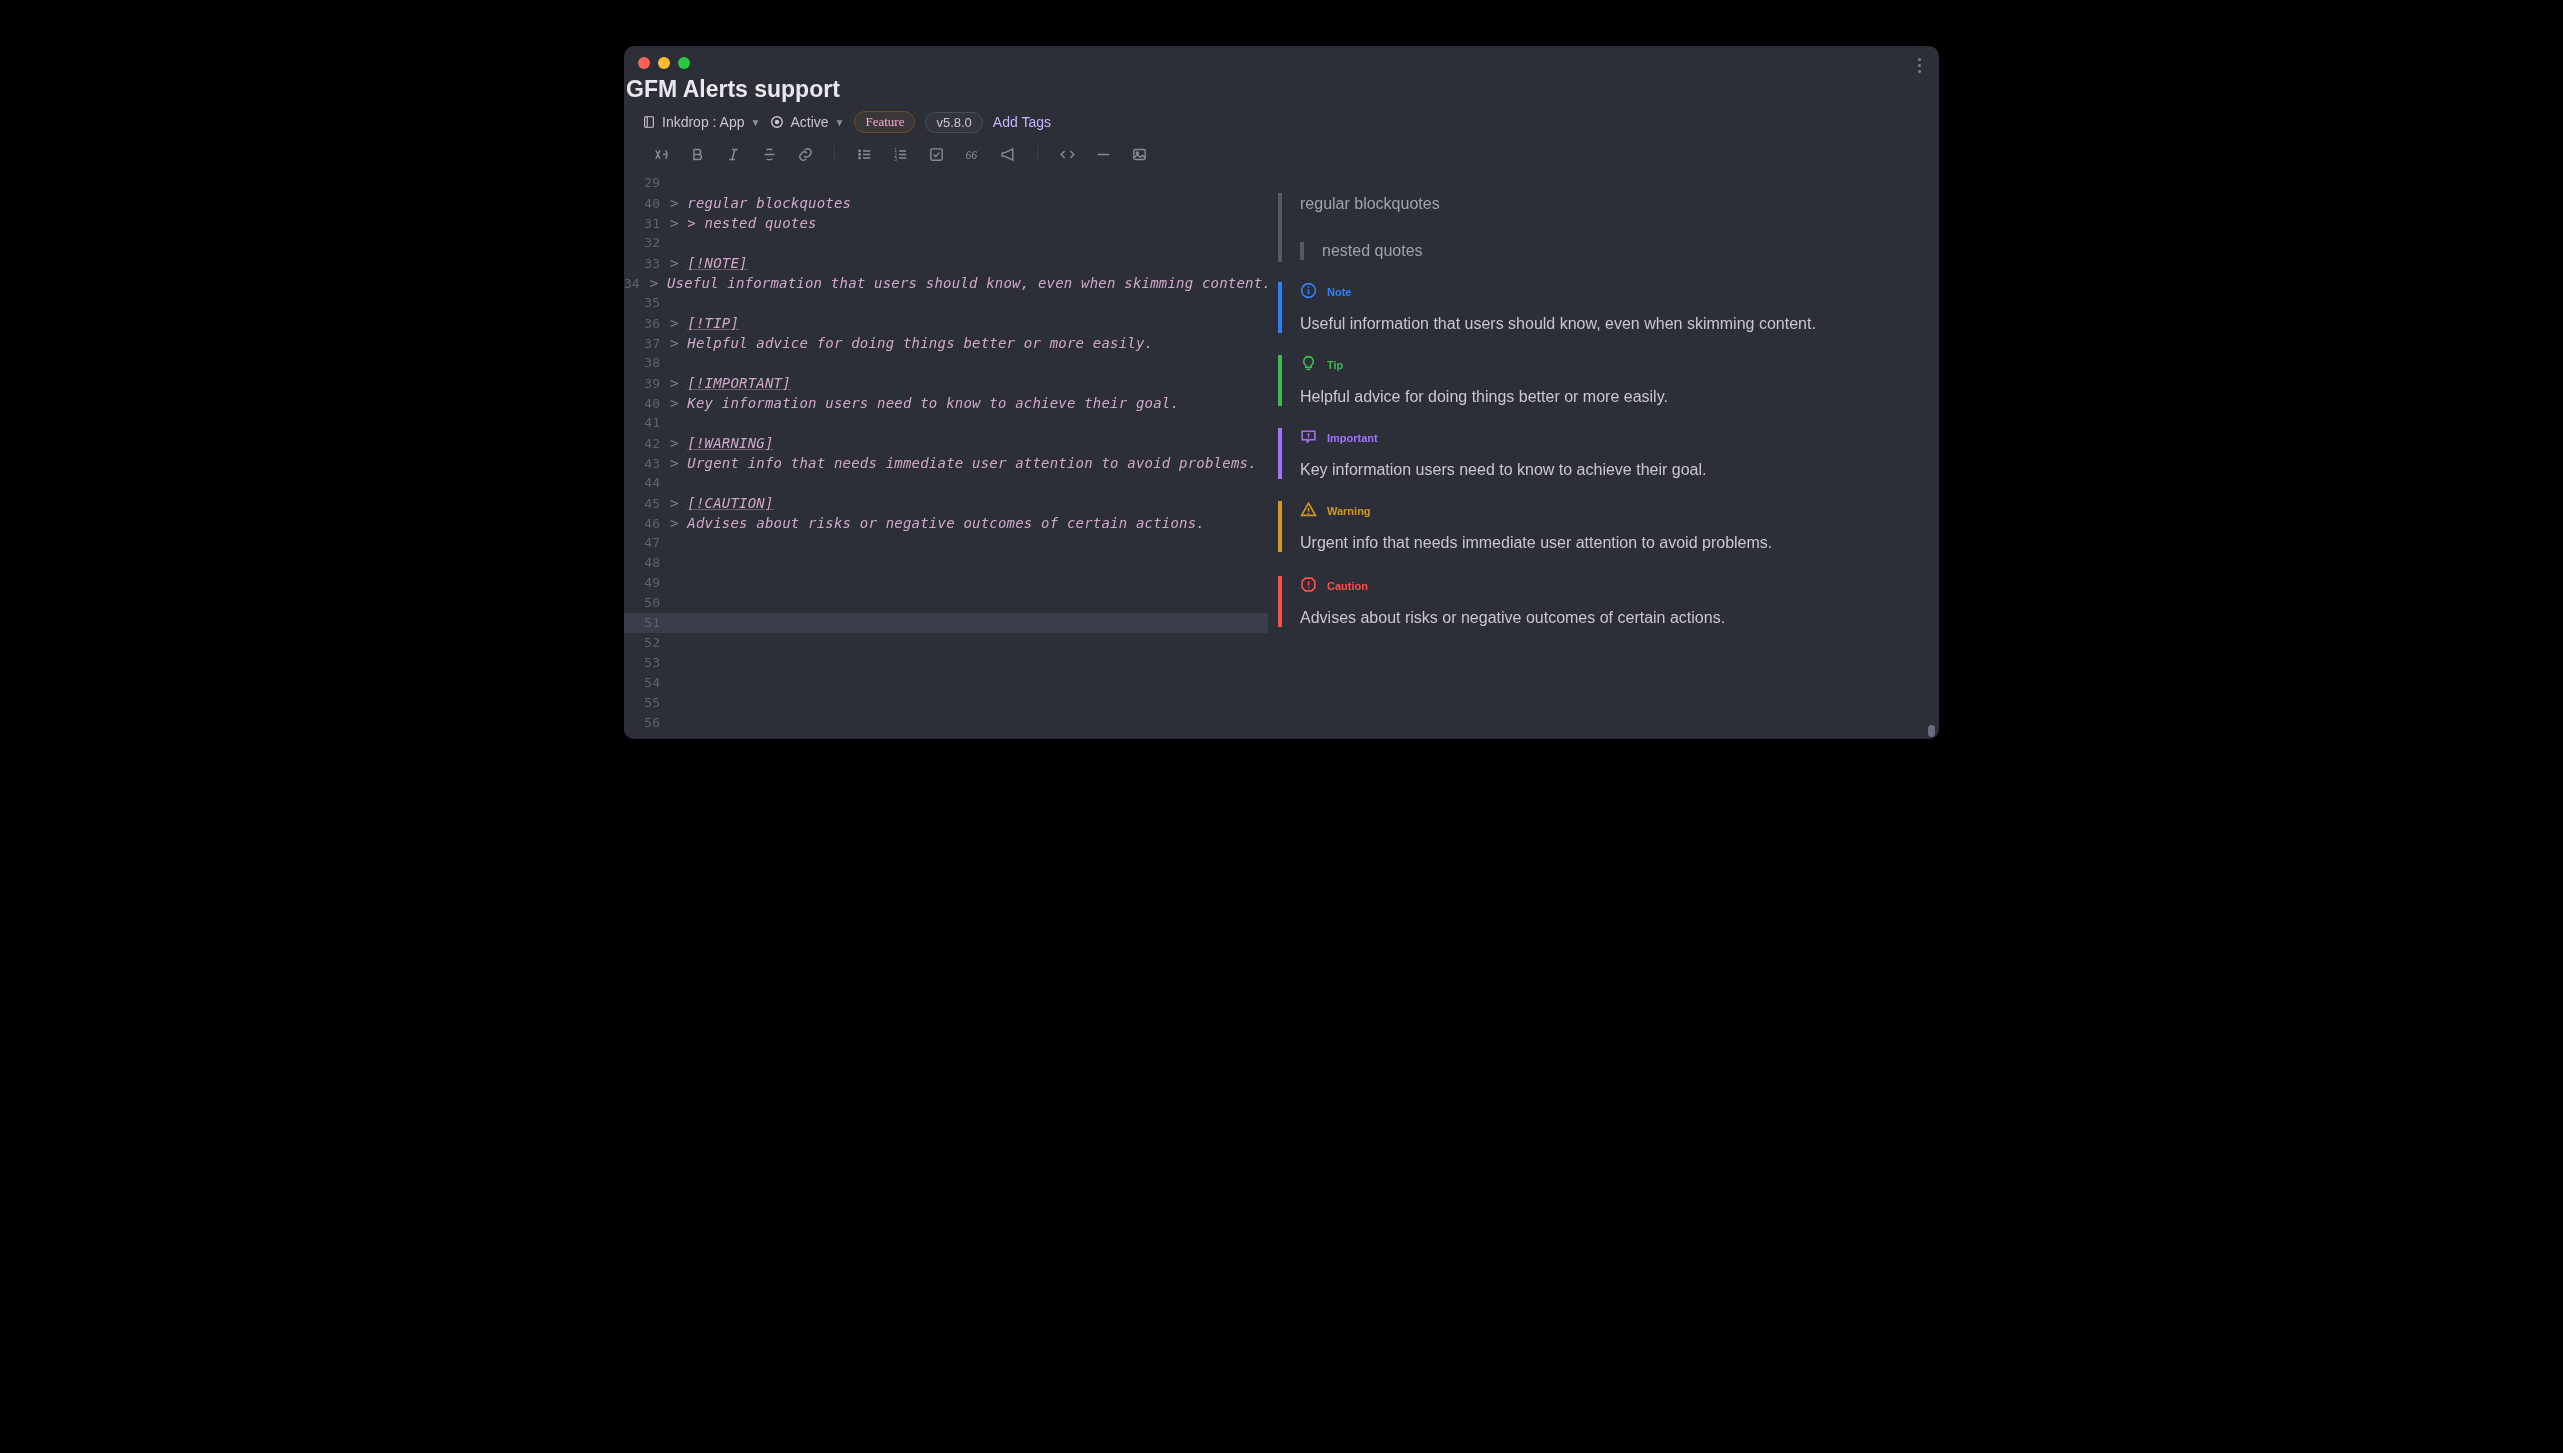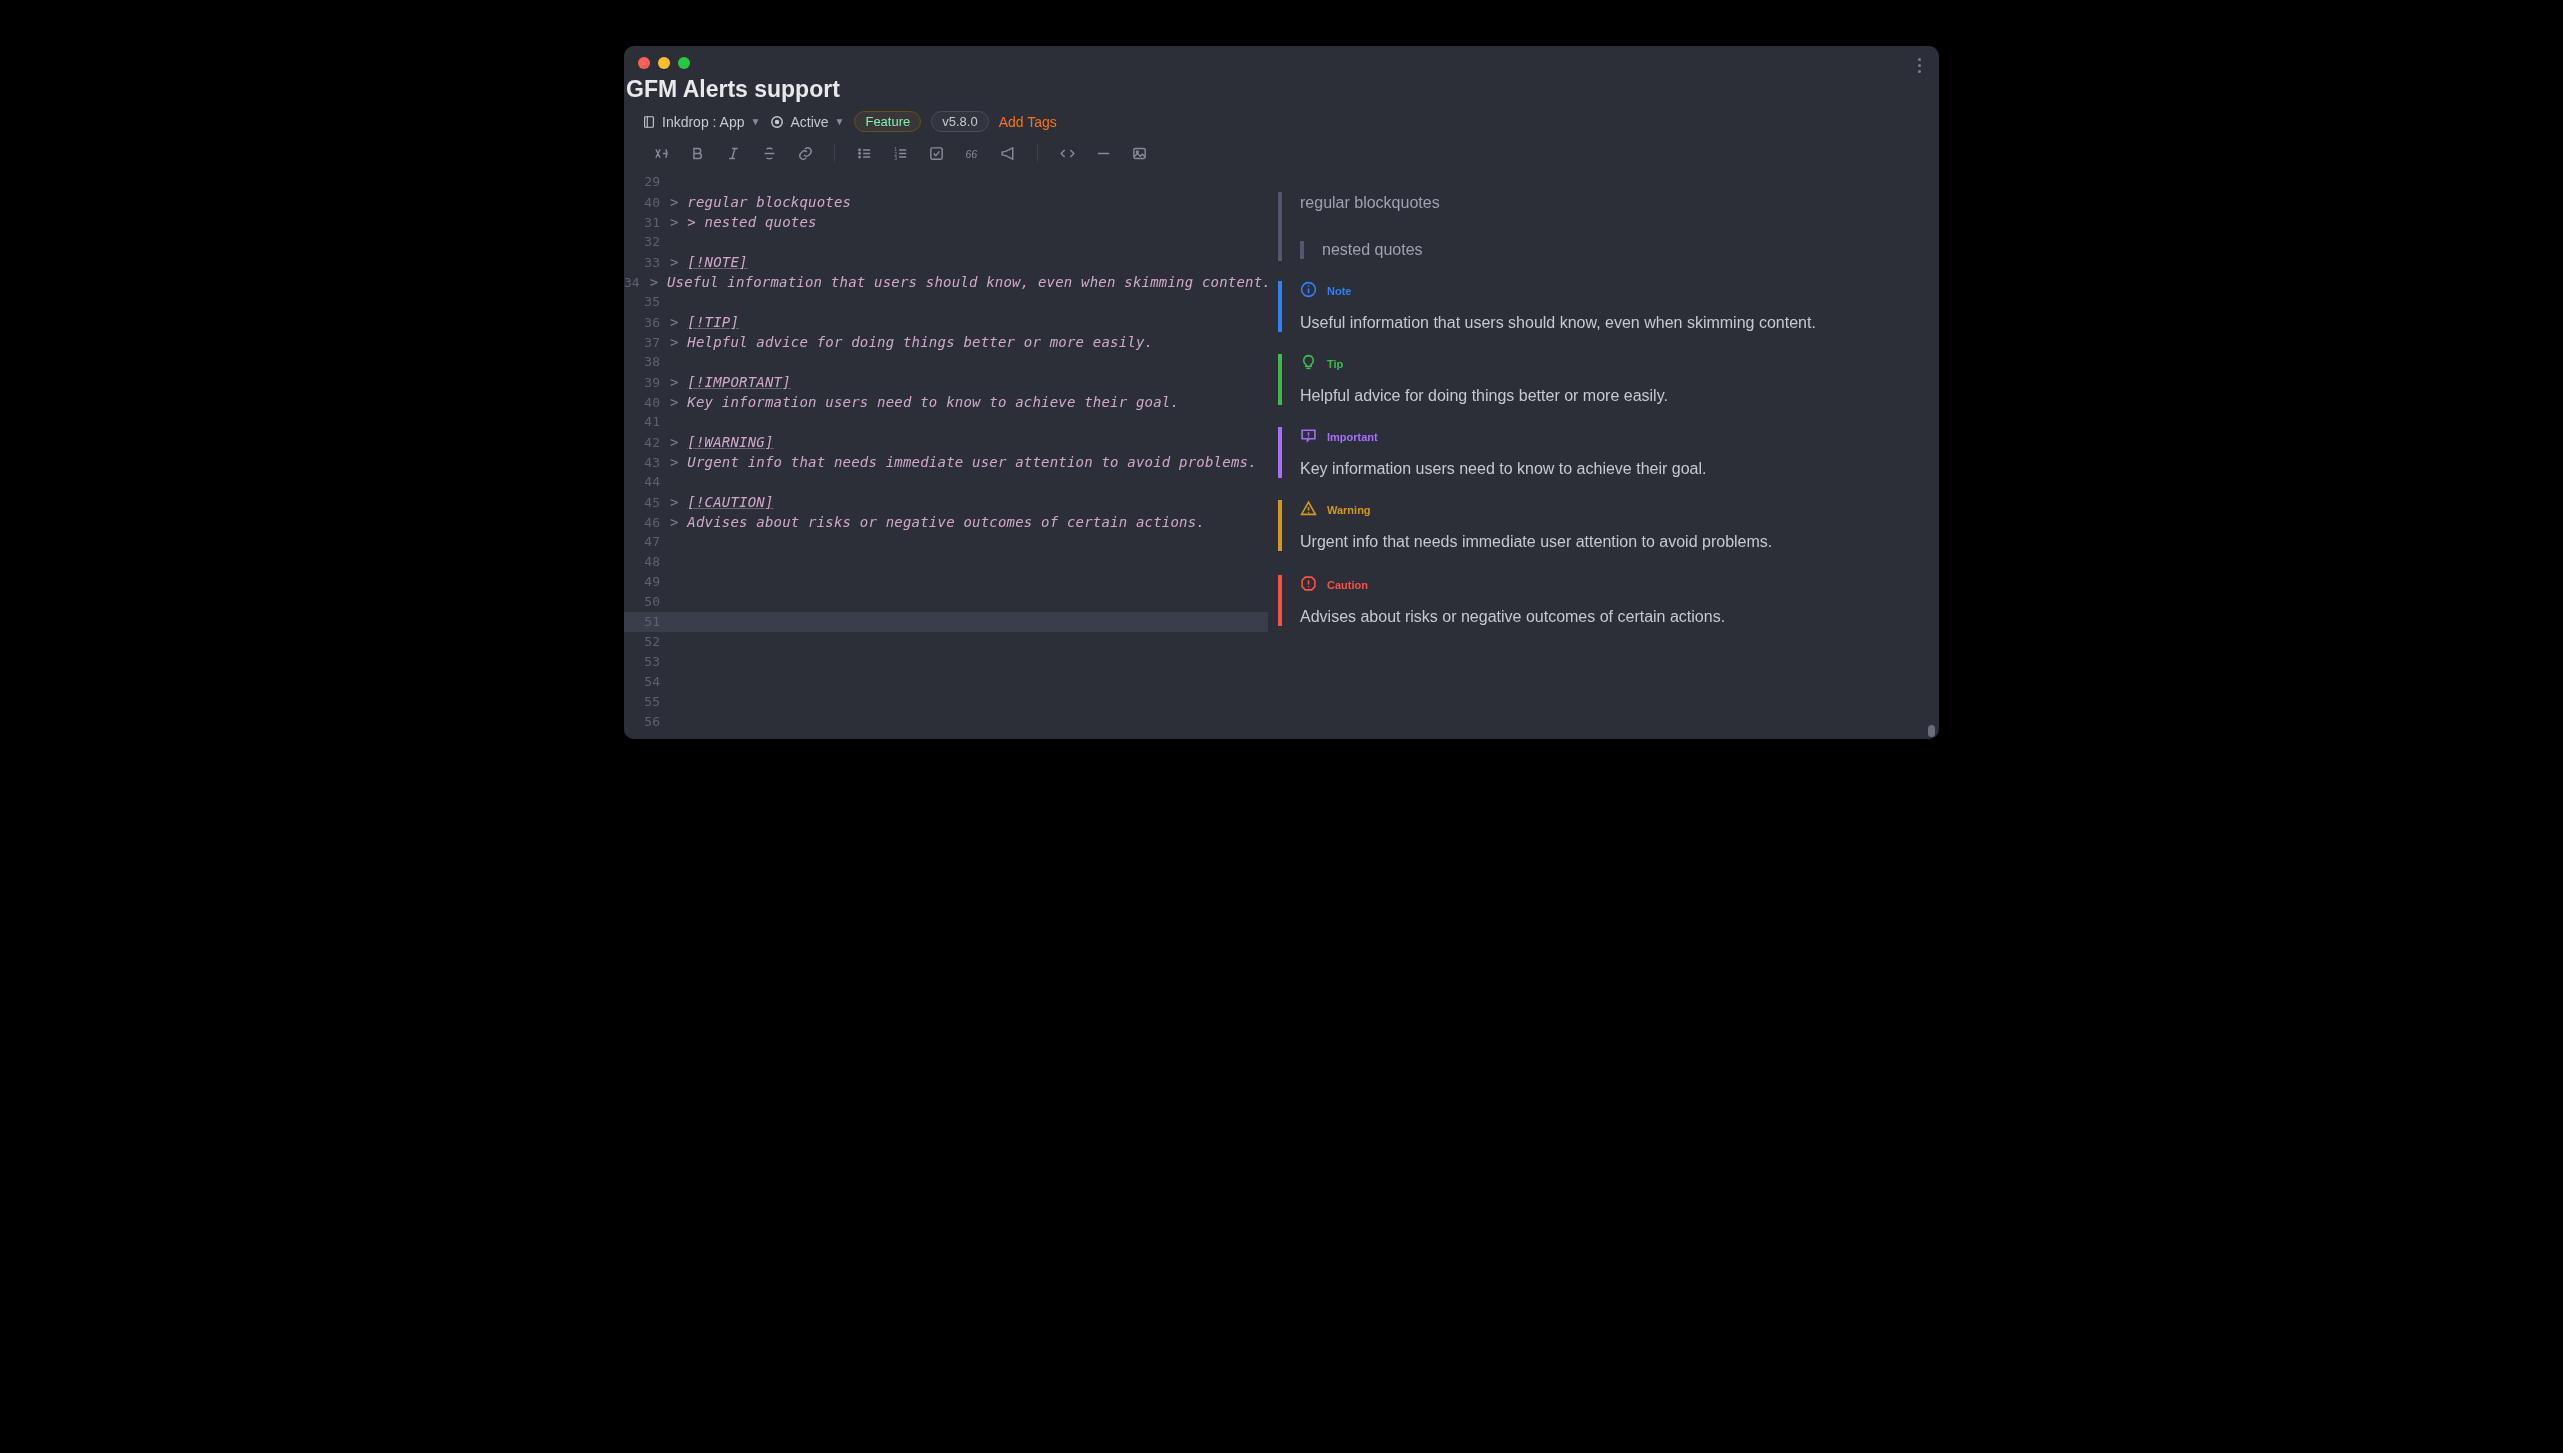--- a/index.html
+++ b/index.html
@@ -52,23 +52,23 @@
   }
   .meta-item { display: inline-flex; align-items: center; gap: 6px; cursor: pointer; }
   .meta-item .caret { font-size: 10px; color: #8a8d99; }
   .notebook-icon svg, .status-icon svg { display: block; }
   .pill {
     display: inline-flex; align-items: center;
     padding: 2px 10px; border-radius: 12px;
     font-size: 13px; font-weight: 500;
     border: 1px solid transparent;
   }
-  .pill-feature { color: #86efac; border-color: #6a4d20; background: rgba(232,161,74,0.08); }
+  .pill-feature { color: #f9a8d4; border-color: #6a4d20; background: rgba(232,161,74,0.08); font-family: Liberation Serif, serif; }
   .pill-version { color: #c7c7cf; border-color: #4b4e5a; background: rgba(255,255,255,0.03); }
-  .add-tags { color: #f97316; font-size: 14px; cursor: pointer; }
+  .add-tags { color: #c4b5fd; font-size: 14px; cursor: pointer; }
 
   .toolbar {
     display: flex; align-items: center; gap: 14px;
     padding: 6px 22px 8px 26px;
   }
   .t-btn {
     width: 22px; height: 22px;
     display: inline-flex; align-items: center; justify-content: center;
     color: #888b97; cursor: pointer;
   }

